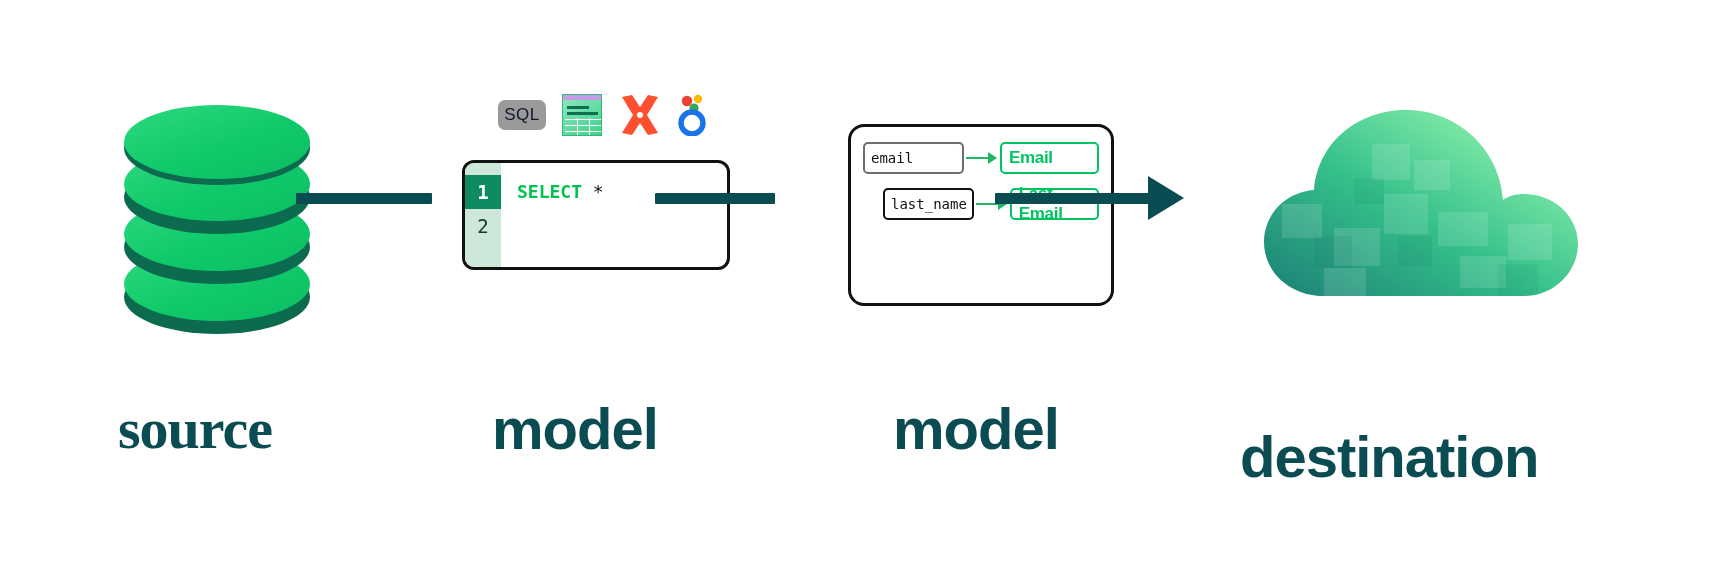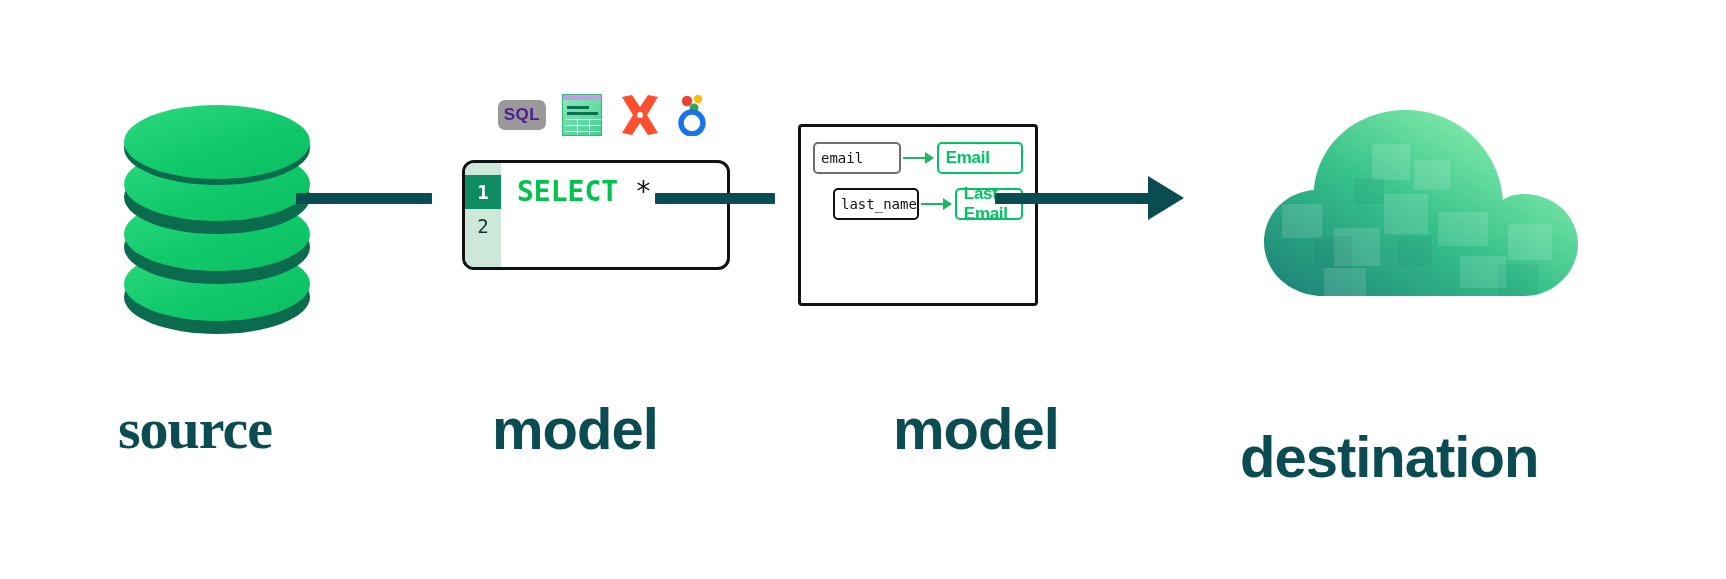--- a/index.html
+++ b/index.html
@@ -78,23 +78,23 @@
     top: 93px;
     display: flex;
     align-items: center;
     gap: 16px;
   }
   .sql-badge {
     width: 48px;
     height: 30px;
     border-radius: 7px;
     background: #9A9A9A;
-    color: #4c1d95;
+    color: #0f172a;
     font-size: 17px;
-    font-weight: bold;
+    font-weight: normal;
     letter-spacing: 0.5px;
     display: flex;
     align-items: center;
     justify-content: center;
     font-family: "Liberation Sans", sans-serif;
   }
   .sheet-icon {
     width: 40px;
     height: 42px;
     background: linear-gradient(145deg, #8FE8BE 0%, #3FD18B 100%);
@@ -161,43 +161,43 @@
   }
   .code-lines {
     flex: 1;
     padding: 12px 0 0 16px;
     box-sizing: border-box;
   }
   .code-lines .cl {
     height: 34px;
     line-height: 34px;
     font-family: "DejaVu Sans Mono", monospace;
-    font-size: 28px;
+    font-size: 18px;
     white-space: pre;
     color: #111111;
   }
   .kw { color: #00C24F; font-weight: bold; }
   .caret {
     display: inline-block;
     width: 2px;
     height: 23px;
     background: #111111;
     vertical-align: -4px;
   }
 
   
   .sync-box {
     position: absolute;
-    left: 798px;
+    left: 848px;
     top: 124px;
-    width: 240px;
+    width: 266px;
     height: 182px;
     background: #ffffff;
     border: 3px solid #111111;
-    border-radius: 4px;
+    border-radius: 16px;
     box-sizing: border-box;
     padding: 14px 12px;
   }
   .map-row {
     display: flex;
     align-items: center;
     height: 34px;
     margin-bottom: 12px;
   }
   .map-row:last-child { margin-bottom: 0; padding-left: 20px; }

